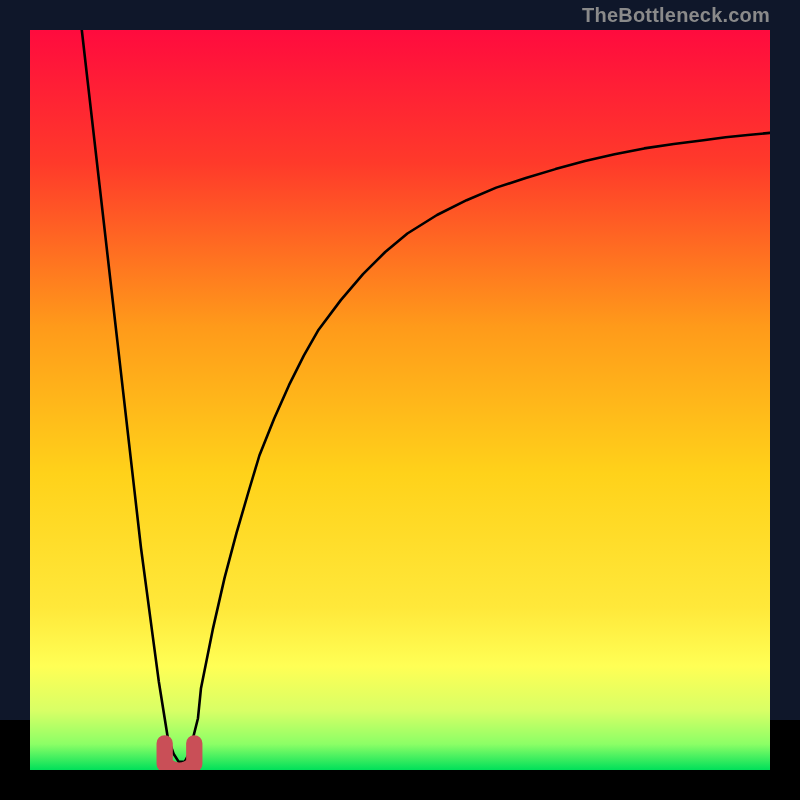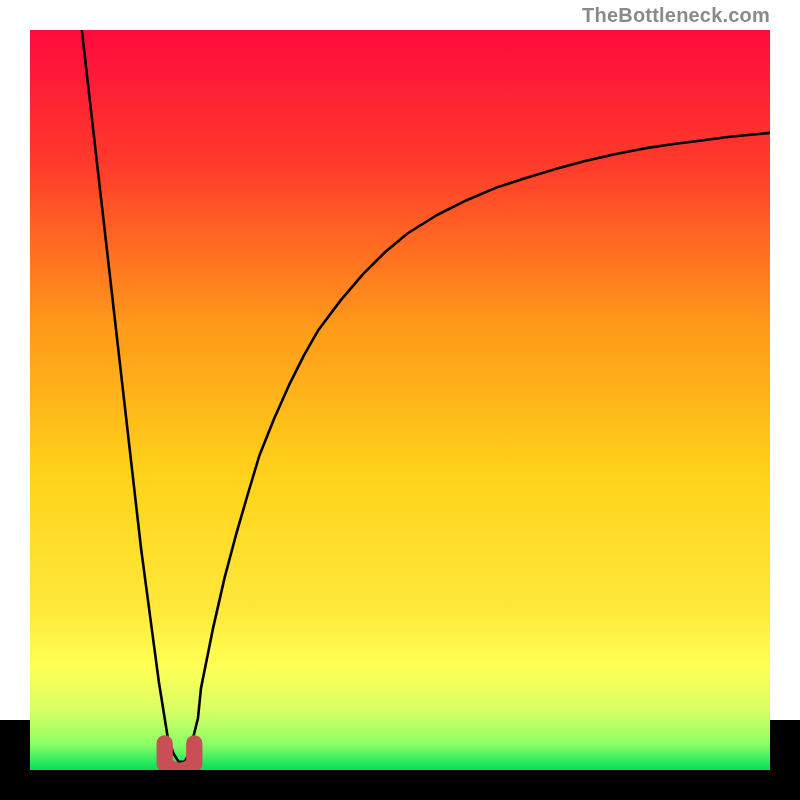--- a/index.html
+++ b/index.html
@@ -9,21 +9,21 @@
     height: 800px;
     overflow: hidden;
     background: #000;
     font-family: Arial, Helvetica, sans-serif;
   }
   .frame {
     position: absolute;
     top: 0; left: 0;
     width: 800px;
     height: 720px;
-    background: #ffffff;
+    background: #0f172a;
   }
   .plot-area {
     position: absolute;
     top: 30px;
     left: 30px;
     width: 740px;
     height: 740px;
     overflow: hidden;
   }
   .gradient {

